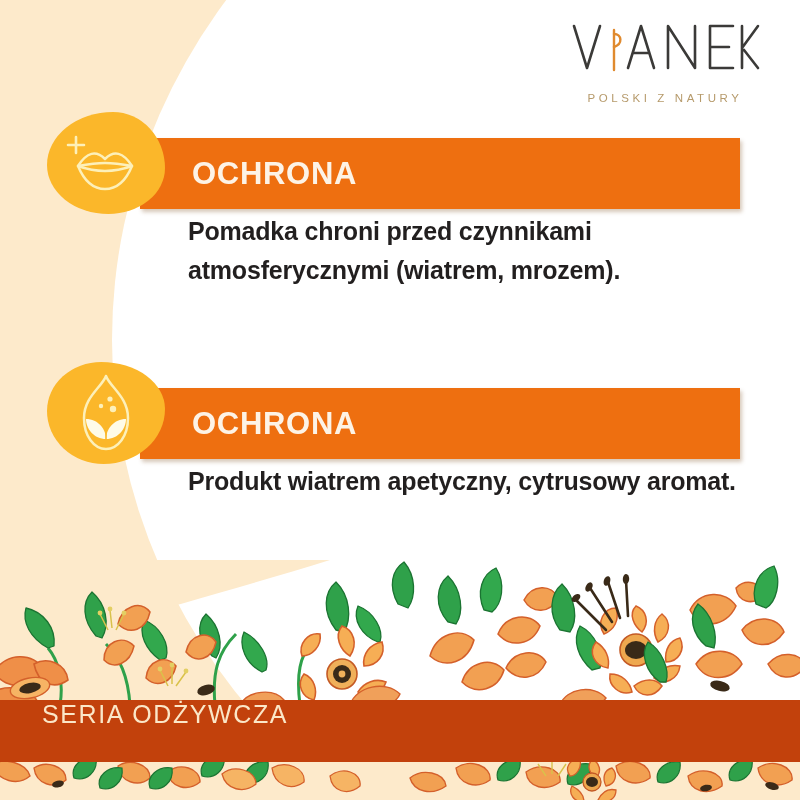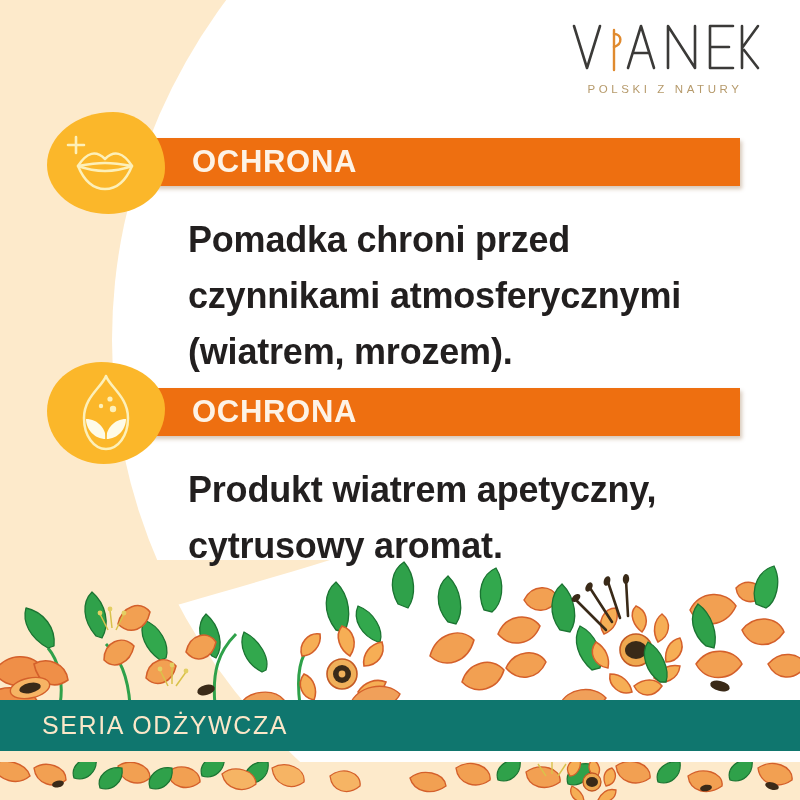--- a/index.html
+++ b/index.html
@@ -50,21 +50,21 @@
     z-index: 40;
   }
   .logo-word {
     display: flex;
     align-items: flex-end;
     justify-content: center;
     height: 52px;
   }
   .logo-svg { display: block; }
   .logo-tag {
-    margin-top: 9px;
+    margin-top: 18px;
     font-size: 11.5px;
     letter-spacing: 3.6px;
     color: #b69a6b;
     font-family: "Liberation Sans", sans-serif;
     white-space: nowrap;
   }
 
   
   .feature {
     position: absolute;
@@ -91,21 +91,21 @@
   .icon-blob.blob-2 {
     border-radius: 46% 54% 52% 48% / 48% 46% 54% 52%;
   }
   .icon-blob svg { display: block; overflow: visible; }
 
   .bar {
     position: absolute;
     left: 140px;
     top: 26px;
     width: 600px;
-    height: 48px;
+    height: 71px;
     background: #ee6f10;
     box-shadow: 2px 3px 4px rgba(120, 70, 20, 0.30);
     z-index: 32;
     display: flex;
     align-items: center;
   }
   .bar-label {
     margin-left: 52px;
     color: #fdf3e6;
     font-size: 31px;
@@ -113,21 +113,21 @@
     letter-spacing: 0.7px;
     font-family: "Liberation Sans", sans-serif;
   }
 
   .feature-body {
     position: absolute;
     left: 188px;
     top: 100px;
     width: 560px;
     color: #221f1f;
-    font-size: 36px;
+    font-size: 25px;
     font-weight: bold;
     line-height: 1.55;
     letter-spacing: -0.2px;
     font-family: "Liberation Sans", sans-serif;
     z-index: 31;
   }
 
   
   .floral-band {
     position: absolute;
@@ -138,25 +138,24 @@
   }
   .floral-top { top: 560px; height: 145px; }
   .floral-bottom { top: 762px; height: 38px; background: #fdeacb; }
 
   
   .banner {
     position: absolute;
     left: 0;
     top: 700px;
     width: 800px;
-    height: 51px;
-    background: #0f766e;
+    height: 62px;
+    background: #c2410c;
     z-index: 25;
     display: flex;
-    align-items: center;
   }
   .banner-text {
     margin-left: 42px;
     color: #fbe7c8;
     font-size: 25px;
     letter-spacing: 1.6px;
     font-family: "Liberation Sans", sans-serif;
   }
 </style>
 </head>

